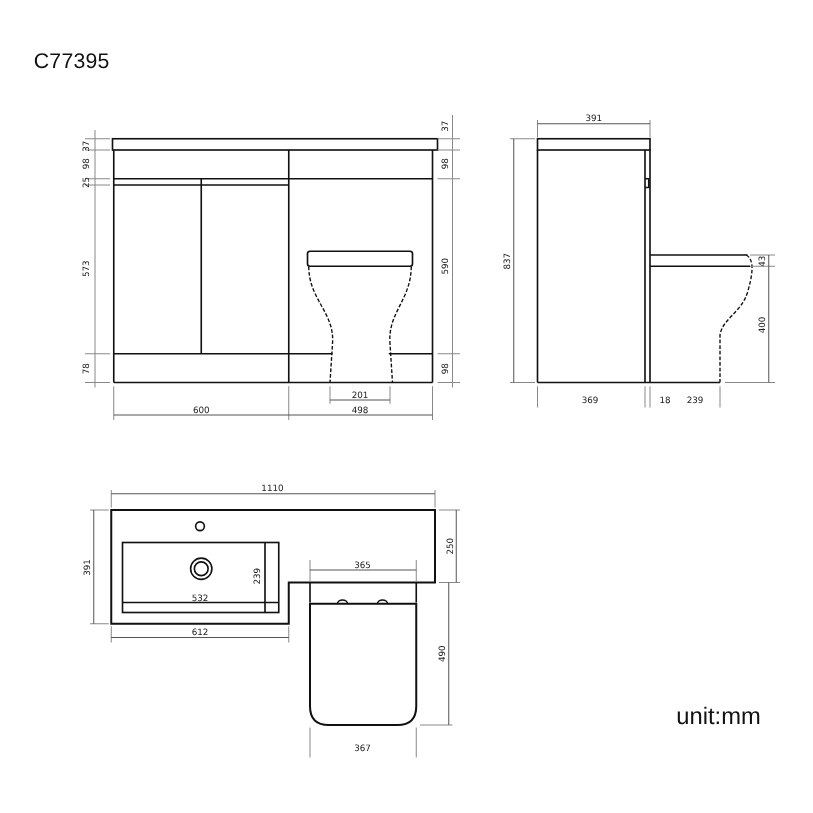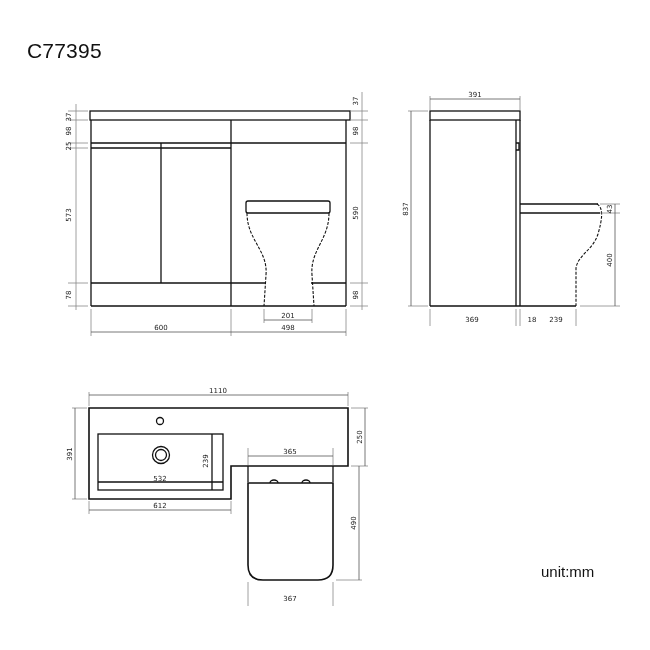--- a/index.html
+++ b/index.html
@@ -1,18 +1,18 @@
 <!DOCTYPE html>
 <html><head>
 <meta charset="utf-8">
 <style>
   html, body { margin: 0; padding: 0; background: #ffffff; }
   body { width: 650px; height: 650px; position: relative; overflow: hidden; font-family: "Liberation Sans", sans-serif; }
-  .title { position: absolute; left: 27px; top: 39px; font-size: 21px; color: #111; letter-spacing: 0.2px; }
-  .unit { position: absolute; left: 541px; top: 563px; font-size: 15px; color: #111; }
+  .title { position: absolute; left: 27px; top: 39px; font-size: 17px; color: #111; letter-spacing: 0.2px; }
+  .unit { position: absolute; left: 541px; top: 563px; font-size: 19px; color: #111; }
   svg { position: absolute; left: 0; top: 0; }
   .ln { stroke: #111; stroke-width: 1.3; fill: none; }
   .thk { stroke: #111; stroke-width: 1.6; fill: none; }
   .dim { stroke: #555; stroke-width: 0.8; fill: none; }
   .ext { stroke: #888; stroke-width: 0.8; fill: none; }
   .dash { stroke: #111; stroke-width: 1.1; fill: none; stroke-dasharray: 3 1.5; }
   .lbl { font-family: "DejaVu Sans", sans-serif; font-size: 7px; fill: #222; }
 </style>
 </head>
 <body>

